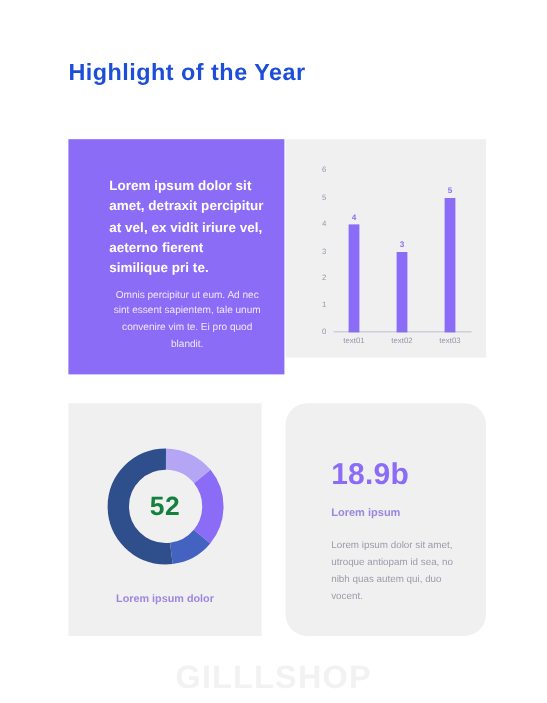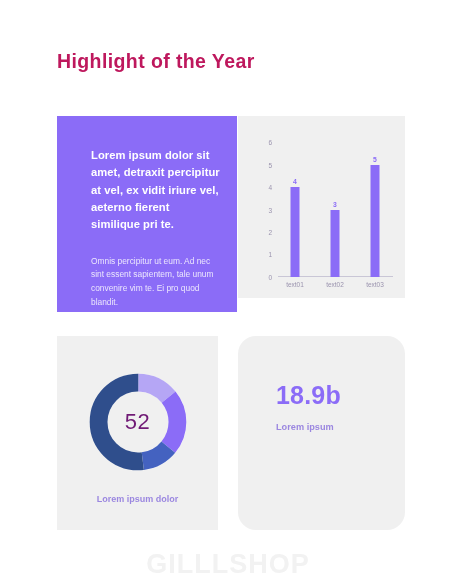--- a/index.html
+++ b/index.html
@@ -22,21 +22,21 @@
   }
 
   
   .page-title {
     position: absolute;
     left: 57px;
     top: 50px;
     font-size: 19.5px;
     font-weight: bold;
     letter-spacing: 0.4px;
-    color: #be185d;
+    color: #1d4ed8;
     white-space: nowrap;
   }
 
   
   .panel {
     position: absolute;
     box-sizing: border-box;
   }
   .panel-purple {
     left: 57px;
@@ -76,24 +76,25 @@
     right: 16px;
   }
   .purple-head {
     color: #ffffff;
     font-size: 11.2px;
     font-weight: bold;
     line-height: 1.55;
     letter-spacing: 0.05px;
   }
   .purple-body {
-    margin-top: 21px;
+    margin-top: 5px;
     color: #ece7fd;
     font-size: 8.4px;
     line-height: 1.62;
+    text-align: center;
   }
 
   
   .chart-area {
     position: absolute;
     left: 0;
     top: 0;
     width: 167px;
     height: 182px;
   }
@@ -176,22 +177,22 @@
   .donut-center-value {
     position: absolute;
     left: 0;
     top: 0;
     width: 104px;
     height: 104px;
     display: flex;
     align-items: center;
     justify-content: center;
     font-size: 22px;
-    font-weight: normal;
-    color: #701a75;
+    font-weight: bold;
+    color: #15803d;
     letter-spacing: 0.5px;
   }
   .donut-caption {
     position: absolute;
     left: 0;
     right: 0;
     top: 158px;
     text-align: center;
     font-size: 9px;
     font-weight: bold;
@@ -304,18 +305,19 @@
       </svg>
       <div class="donut-center-value">52</div>
     </div>
     <div class="donut-caption">Lorem ipsum dolor</div>
   </div>
 
   <div class="panel panel-stat">
     <div class="stat-inner">
       <div class="stat-value">18.9b</div>
       <div class="stat-sub">Lorem ipsum</div>
+      <div class="stat-body">Lorem ipsum dolor sit amet, utroque antiopam id sea, no nibh quas autem qui, duo vocent.</div>
     </div>
   </div>
 
   <div class="watermark">GILLLSHOP</div>
 
 </div>
 
 </body></html>

